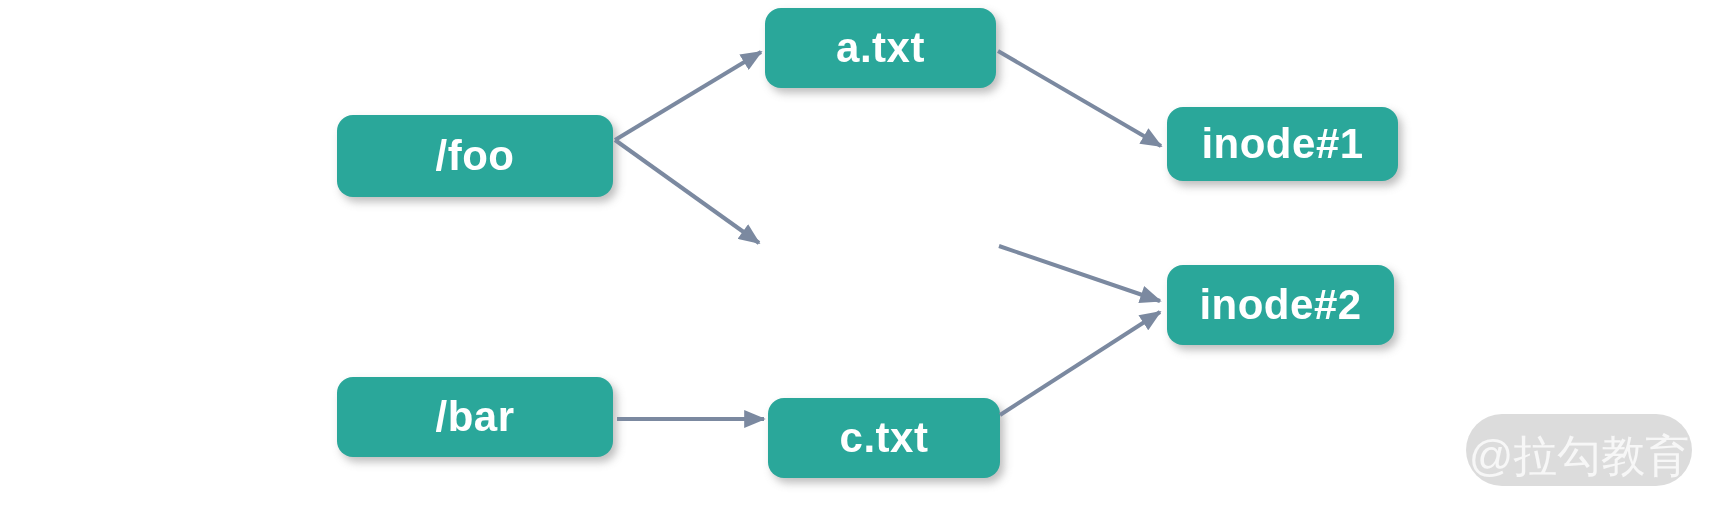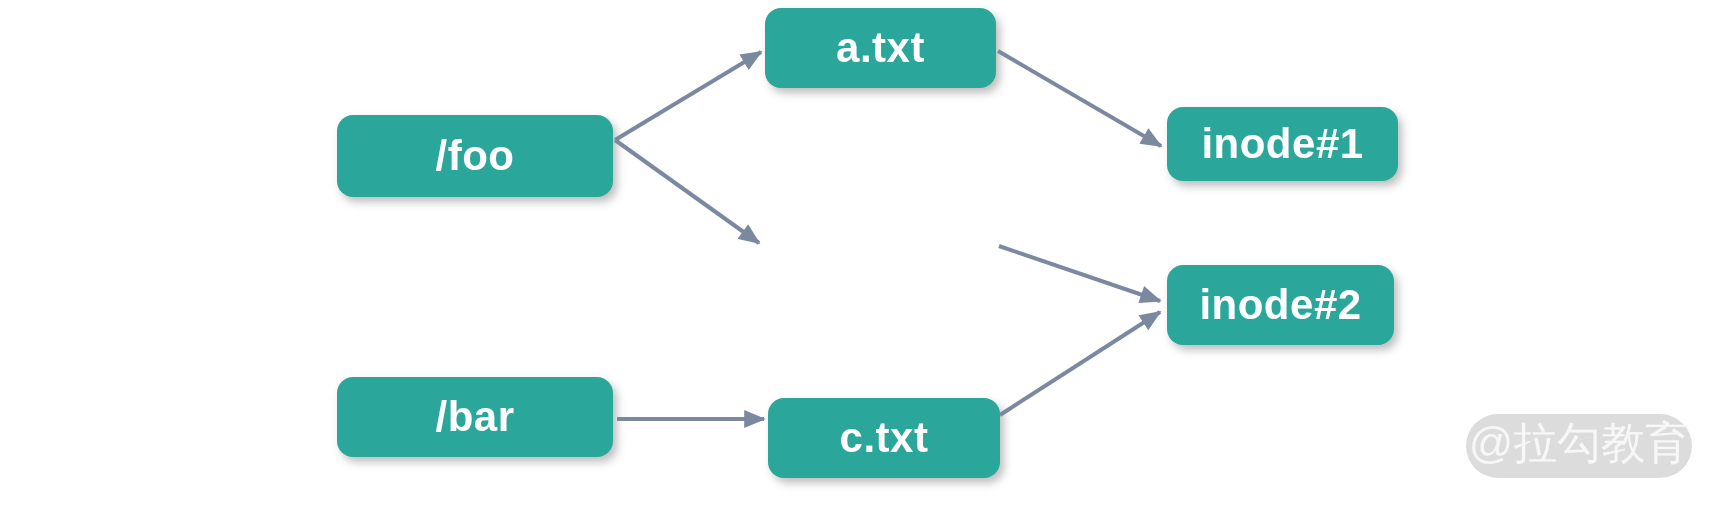--- a/index.html
+++ b/index.html
@@ -44,25 +44,25 @@
   .node-b-txt  { left: 763px;  top: 202px; width: 234px; height: 80px; }
   .node-inode1 { left: 1167px; top: 107px; width: 231px; height: 74px; }
   .node-inode2 { left: 1167px; top: 265px; width: 227px; height: 80px; }
   .node-bar    { left: 337px;  top: 377px; width: 276px; height: 80px; }
   .node-c-txt  { left: 768px;  top: 398px; width: 232px; height: 80px; }
   .watermark {
     position: absolute;
     left: 1466px;
     top: 414px;
     width: 226px;
-    height: 64px;
+    height: 72px;
     background: #dcdcdc;
     border-radius: 36px;
     display: flex;
-    align-items: flex-start;
+    align-items: flex-end;
     justify-content: center;
     color: #f7f7f7;
     font-size: 44px;
     font-weight: 400;
     z-index: 3;
   }
 </style>
 </head>
 <body>
 

